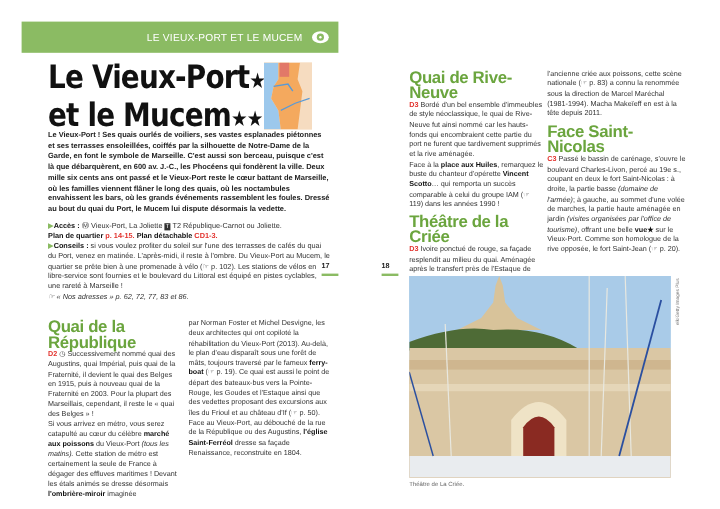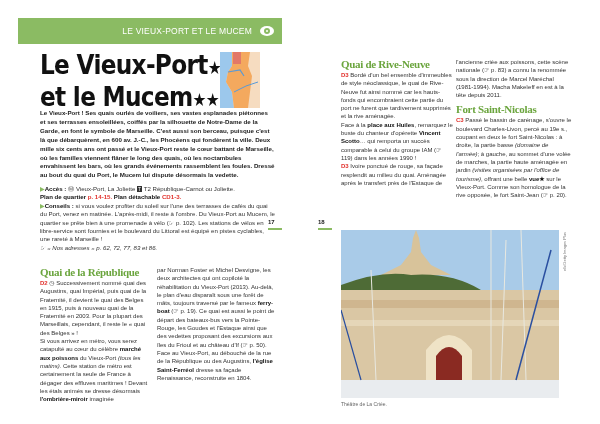--- a/index.html
+++ b/index.html
@@ -17,21 +17,21 @@
   .title{position:absolute;left:40px;top:50px;font-size:27px;font-weight:bold;line-height:29px;color:#111;font-family:"DejaVu Sans",sans-serif;letter-spacing:-0.8px;transform:scaleX(0.86);transform-origin:left top;}
   .map{position:absolute;left:220px;top:52px;width:40px;height:56px;background:#f6dcc0;overflow:hidden;}
   .map svg{display:block;}
   .intro{position:absolute;left:40px;top:109px;width:235px;font-size:6.2px;line-height:8.9px;font-weight:bold;color:#222;}
   .info{position:absolute;left:40px;top:185px;width:235px;font-size:6.1px;line-height:8.4px;color:#333;}
   .info b{color:#111;}
   .arrow{color:#8bbb63;}
   .red{color:#e2322d;font-weight:bold;}
   .pnum{position:absolute;top:219px;font-size:6px;font-weight:bold;color:#222;}
   .pnum .bar{display:block;width:14px;height:2px;background:#8bbb63;margin-top:3px;}
-  .h2{font-weight:bold;color:#6ba53e;font-size:11px;line-height:13px;font-family:Liberation Serif, serif;letter-spacing:-0.3px;}
+  .h2{font-weight:bold;color:#6ba53e;font-size:14px;line-height:13px;font-family:Liberation Sans, sans-serif;letter-spacing:-0.3px;}
   .col{position:absolute;font-size:6px;line-height:8.3px;color:#333;}
   .col b{color:#111;}
   .tag{color:#e2322d;font-weight:bold;}
   .photo{position:absolute;left:341px;top:230px;width:218px;height:168px;overflow:hidden;background:linear-gradient(#9cc4e4 0%,#b9d6ec 35%,#d9c7a6 45%,#c9b28e 100%);}
   .caption{position:absolute;left:341px;top:401px;font-size:5px;color:#666;}
   .credit{position:absolute;left:562px;top:232px;font-size:4px;color:#777;writing-mode:vertical-rl;transform:rotate(180deg);}
 </style>
 </head>
 <body>
 
@@ -81,26 +81,27 @@
 </div>
 
 <div class="page right">
 
   <div class="pnum" style="left:18px;"><span>18</span><span class="bar"></span></div>
 
   <div class="col" style="left:41px;top:58px;width:112px;">
     <div class="h2">Quai de Rive-Neuve</div>
     <div><span class="tag">D3</span> <span>Bordé d'un bel ensemble d'immeubles de style néoclassique, le quai de Rive-Neuve fut ainsi nommé car les hauts-fonds qui encombraient cette partie du port ne furent que tardivement supprimés et la rive aménagée.</span></div>
     <div><span>Face à la</span> <b>place aux Huiles</b><span>, remarquez le buste du chanteur d'opérette</span> <b>Vincent Scotto</b><span>… qui remporta un succès comparable à celui du groupe IAM (☞ 119) dans les années 1990 !</span></div>
+    <div class="h2" style="margin-top:3px;">Théâtre de la Criée</div>
     <div><span class="tag">D3</span> <span>Ivoire ponctué de rouge, sa façade resplendit au milieu du quai. Aménagée après le transfert près de l'Estaque de</span></div>
   </div>
 
   <div class="col" style="left:156px;top:58px;width:116px;">
     <div>l'ancienne criée aux poissons, cette scène nationale (☞ p. 83) a connu la renommée sous la direction de Marcel Maréchal (1981-1994). Macha Makeïeff en est à la tête depuis 2011.</div>
-    <div class="h2" style="margin-top:4px;">Fort Saint-Nicolas</div>
+    <div class="h2" style="margin-top:4px;">Face Saint-Nicolas</div>
     <div><span class="tag">C3</span> <span>Passé le bassin de carénage, s'ouvre le boulevard Charles-Livon, percé au 19e s., coupant en deux le fort Saint-Nicolas : à droite, la partie basse</span> <i>(domaine de l'armée)</i><span>; à gauche, au sommet d'une volée de marches, la partie haute aménagée en jardin</span> <i>(visites organisées par l'office de tourisme)</i><span>, offrant une belle</span> <b>vue★</b> <span>sur le Vieux-Port. Comme son homologue de la rive opposée, le fort Saint-Jean (☞ p. 20).</span></div>
   </div>
 </div>
 
 <div class="photo">
   <svg width="218" height="168" viewBox="0 0 218 168">
     <rect width="218" height="60" fill="#a9cbe8"></rect>
     <path d="M40 45 L60 35 L70 22 L72 8 L75 0 L78 8 L80 22 L90 35 L110 45 Z" fill="#d8c39a"></path>
     <path d="M0 55 Q40 40 70 45 Q110 42 140 60 L0 62 Z" fill="#4e6b36"></path>
     <rect x="0" y="60" width="218" height="108" fill="#dac7a4"></rect>

